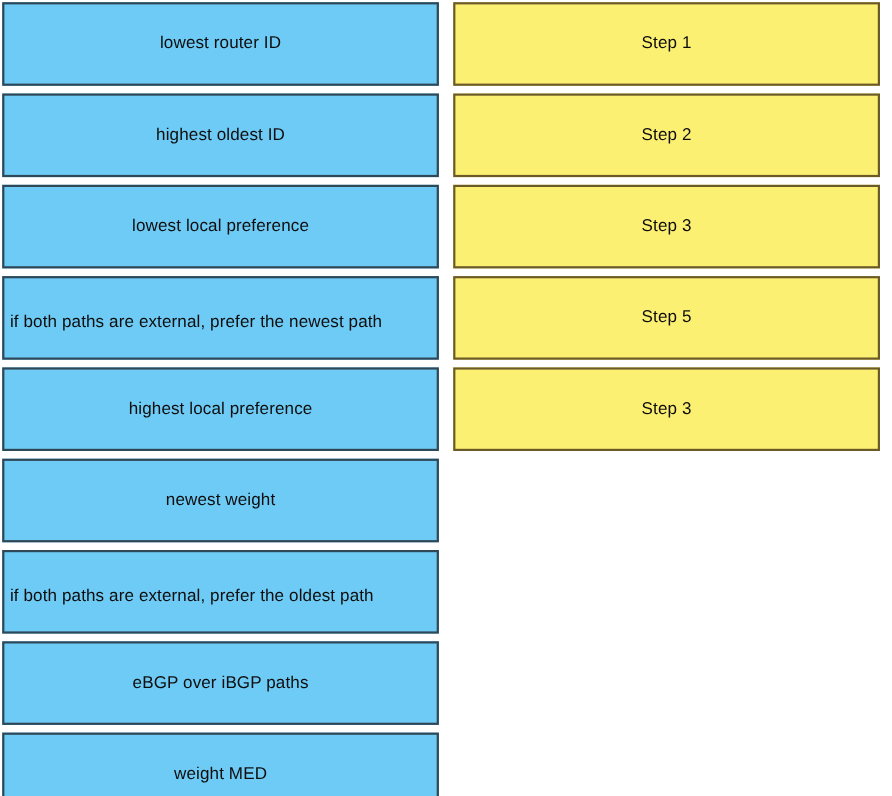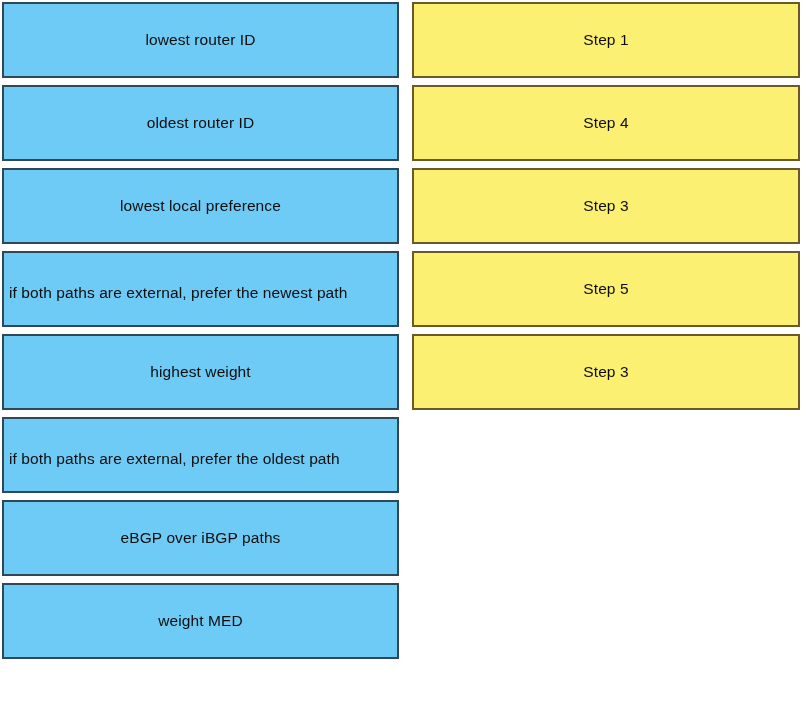--- a/index.html
+++ b/index.html
@@ -87,48 +87,51 @@
 </head>
 <body>
 
 <div id="matching-exercise">
 
   <div class="column" id="options-column">
     <div class="box option">
       <span class="box-label">lowest router ID</span>
     </div>
     <div class="box option">
-      <span class="box-label">oldest router ID</span>
+      <span class="box-label">highest oldest ID</span>
     </div>
     <div class="box option">
       <span class="box-label">lowest local preference</span>
     </div>
     <div class="box option multiline">
       <span class="box-label">if both paths are external, prefer the newest path</span>
     </div>
     <div class="box option">
-      <span class="box-label">highest weight</span>
+      <span class="box-label">highest local preference</span>
+    </div>
+    <div class="box option">
+      <span class="box-label">newest weight</span>
     </div>
     <div class="box option multiline">
       <span class="box-label">if both paths are external, prefer the oldest path</span>
     </div>
     <div class="box option">
       <span class="box-label">eBGP over iBGP paths</span>
     </div>
     <div class="box option">
       <span class="box-label">weight MED</span>
     </div>
   </div>
 
   <div class="column" id="steps-column">
     <div class="box step">
       <span class="box-label">Step 1</span>
     </div>
     <div class="box step">
-      <span class="box-label">Step 4</span>
+      <span class="box-label">Step 2</span>
     </div>
     <div class="box step">
       <span class="box-label">Step 3</span>
     </div>
     <div class="box step">
       <span class="box-label">Step 5</span>
     </div>
     <div class="box step">
       <span class="box-label">Step 3</span>
     </div>

